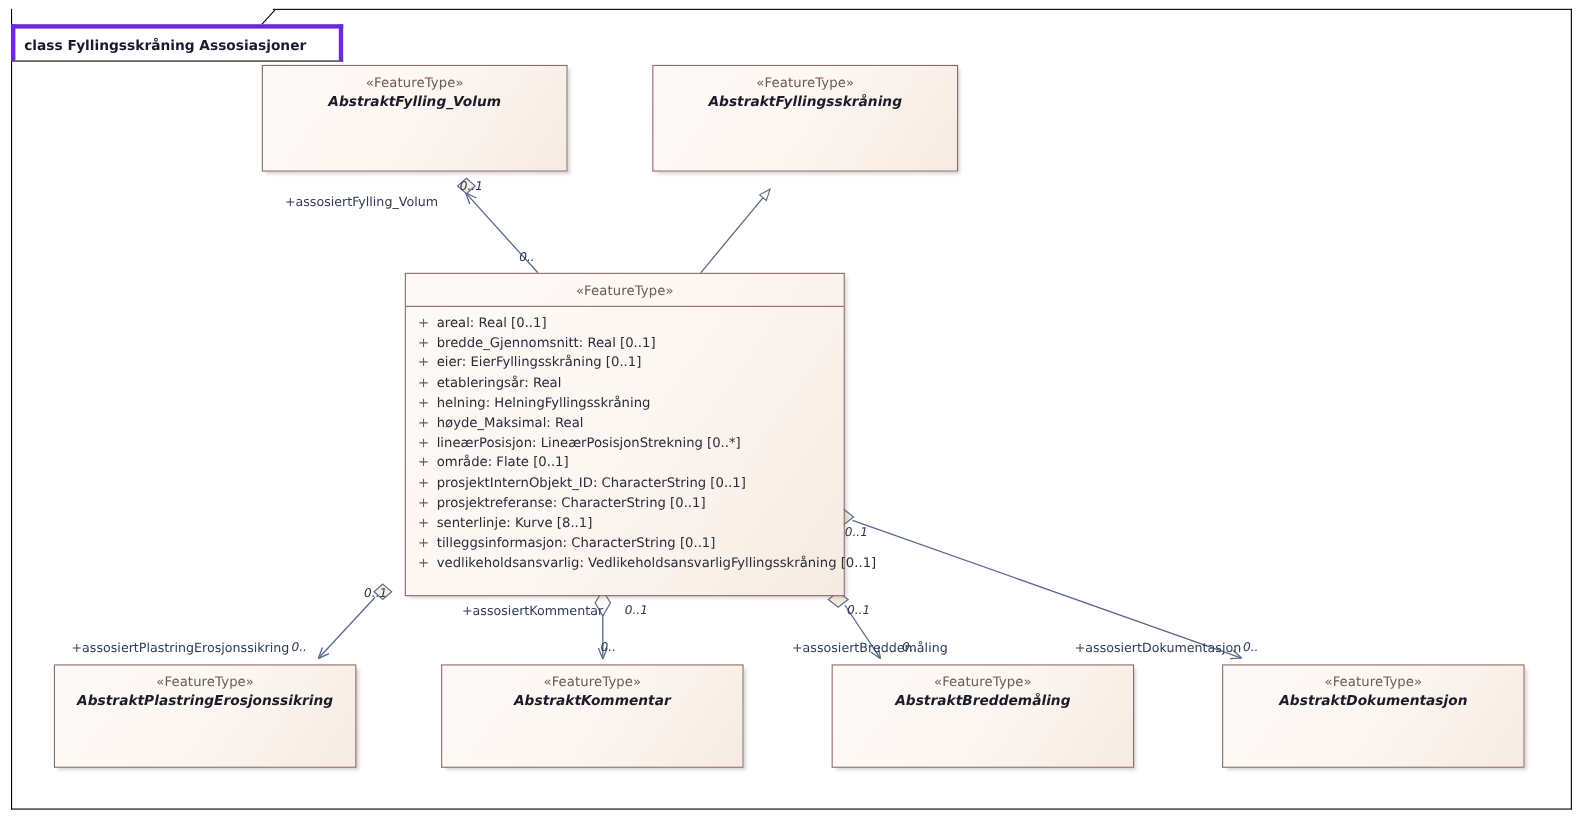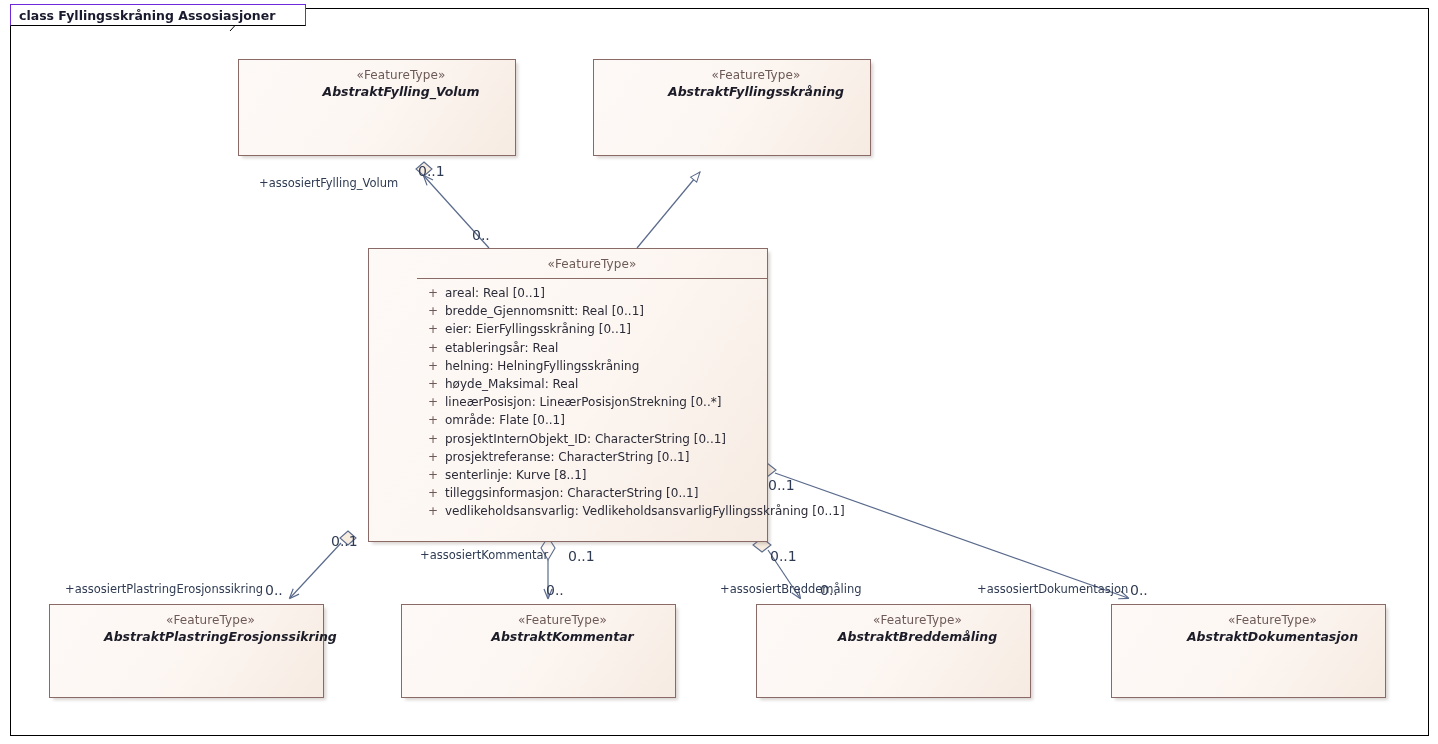--- a/index.html
+++ b/index.html
@@ -19,24 +19,24 @@
   .frame {
     position: absolute;
     left: 10px; top: 8px;
     width: 1419px; height: 728px;
     border: 1px solid #000000;
     border-top: none;
     background: transparent;
   }
   .frame-tab {
     position: absolute;
-    left: 10px; top: 4px;
-    height: 22px;
+    left: 10px; top: 22px;
+    height: 34px;
     padding: 0 30px 0 8px;
-    border: 1px solid #6d28d9;
+    border: 4px solid #6d28d9;
     border-bottom: 1px solid #000000;
     background: #ffffff;
     display: flex; align-items: center;
     font-size: 12.5px;
     font-weight: bold;
     color: #1a1a2e;
     white-space: nowrap;
     z-index: 6;
   }
   .frame-tab-slant {
@@ -50,21 +50,20 @@
     z-index: 4;
   }
 
   
   .cls {
     position: absolute;
     border: 1px solid #8a6a66;
     background: linear-gradient(125deg, #fdf9f6 0%, #fdf7f3 45%, #f6ebe2 100%);
     box-shadow: 3px 3px 3px -1px rgba(120,100,95,0.28);
     z-index: 3;
-    padding-left: 48px;
   }
   .cls-head {
     padding: 8px 6px 6px 6px;
     text-align: center;
     line-height: 1.25;
   }
   .cls-stereo {
     font-size: 12px;
     color: #6d5a57;
     letter-spacing: .1px;
@@ -110,24 +109,25 @@
   }
   .lbl {
     position: absolute;
     font-size: 11.5px;
     color: #2f3b52;
     white-space: nowrap;
     z-index: 4;
   }
   .mult {
     position: absolute;
-    font-size: 14px;
+    font-size: 11px;
     color: #2f3b52;
     white-space: nowrap;
     z-index: 4;
+    font-style: italic;
   }
 </style>
 </head>
 <body>
 
 <div id="canvas">
 
   <div class="frame"></div>
   <div class="frame-top-line" style="left:248px; width:1181px;"></div>
   <svg class="frame-tab-slant" width="40" height="34" style="left:228px; top:7px;">

